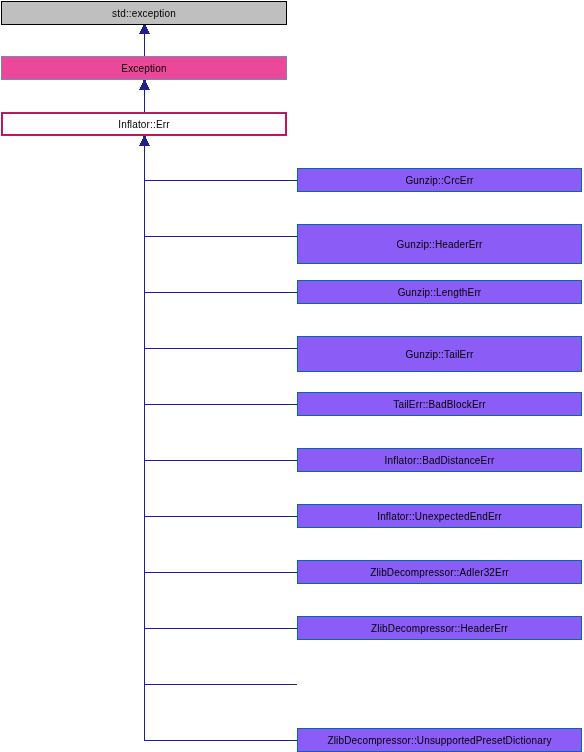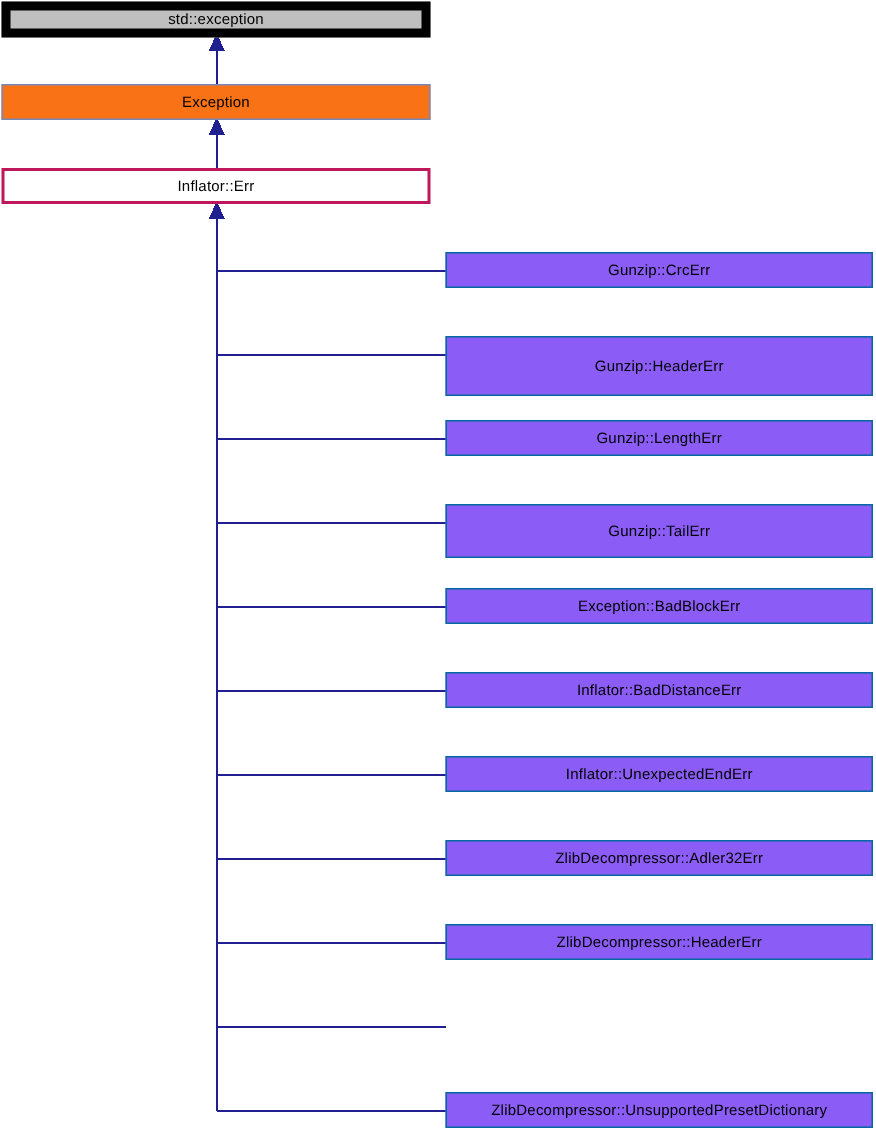--- a/index.html
+++ b/index.html
@@ -34,24 +34,24 @@
     letter-spacing: 0.15px;
     white-space: nowrap;
     overflow: hidden;
   }
   .node-label {
     display: block;
     text-align: center;
   }
   .node.base {
     background: #bfbfbf;
-    border: 6px solid #000000;
+    border: 1px solid #000000;
   }
   .node.parent {
-    background: #f97316;
+    background: #ec4899;
     border: 1px solid #7788bb;
   }
   .node.current {
     background: #ffffff;
     border: 2px solid #be185d;
   }
   .node.child {
     background: #8b5cf6;
     border: 1px solid #0369a1;
   }
@@ -118,21 +118,21 @@
 
   <div class="node child" style="left:297px; top:280px; width:285px; height:24px;">
     <span class="node-label">Gunzip::LengthErr</span>
   </div>
 
   <div class="node child" style="left:297px; top:336px; width:285px; height:36px;">
     <span class="node-label">Gunzip::TailErr</span>
   </div>
 
   <div class="node child" style="left:297px; top:392px; width:285px; height:24px;">
-    <span class="node-label">Exception::BadBlockErr</span>
+    <span class="node-label">TailErr::BadBlockErr</span>
   </div>
 
   <div class="node child" style="left:297px; top:448px; width:285px; height:24px;">
     <span class="node-label">Inflator::BadDistanceErr</span>
   </div>
 
   <div class="node child" style="left:297px; top:504px; width:285px; height:24px;">
     <span class="node-label">Inflator::UnexpectedEndErr</span>
   </div>
 

